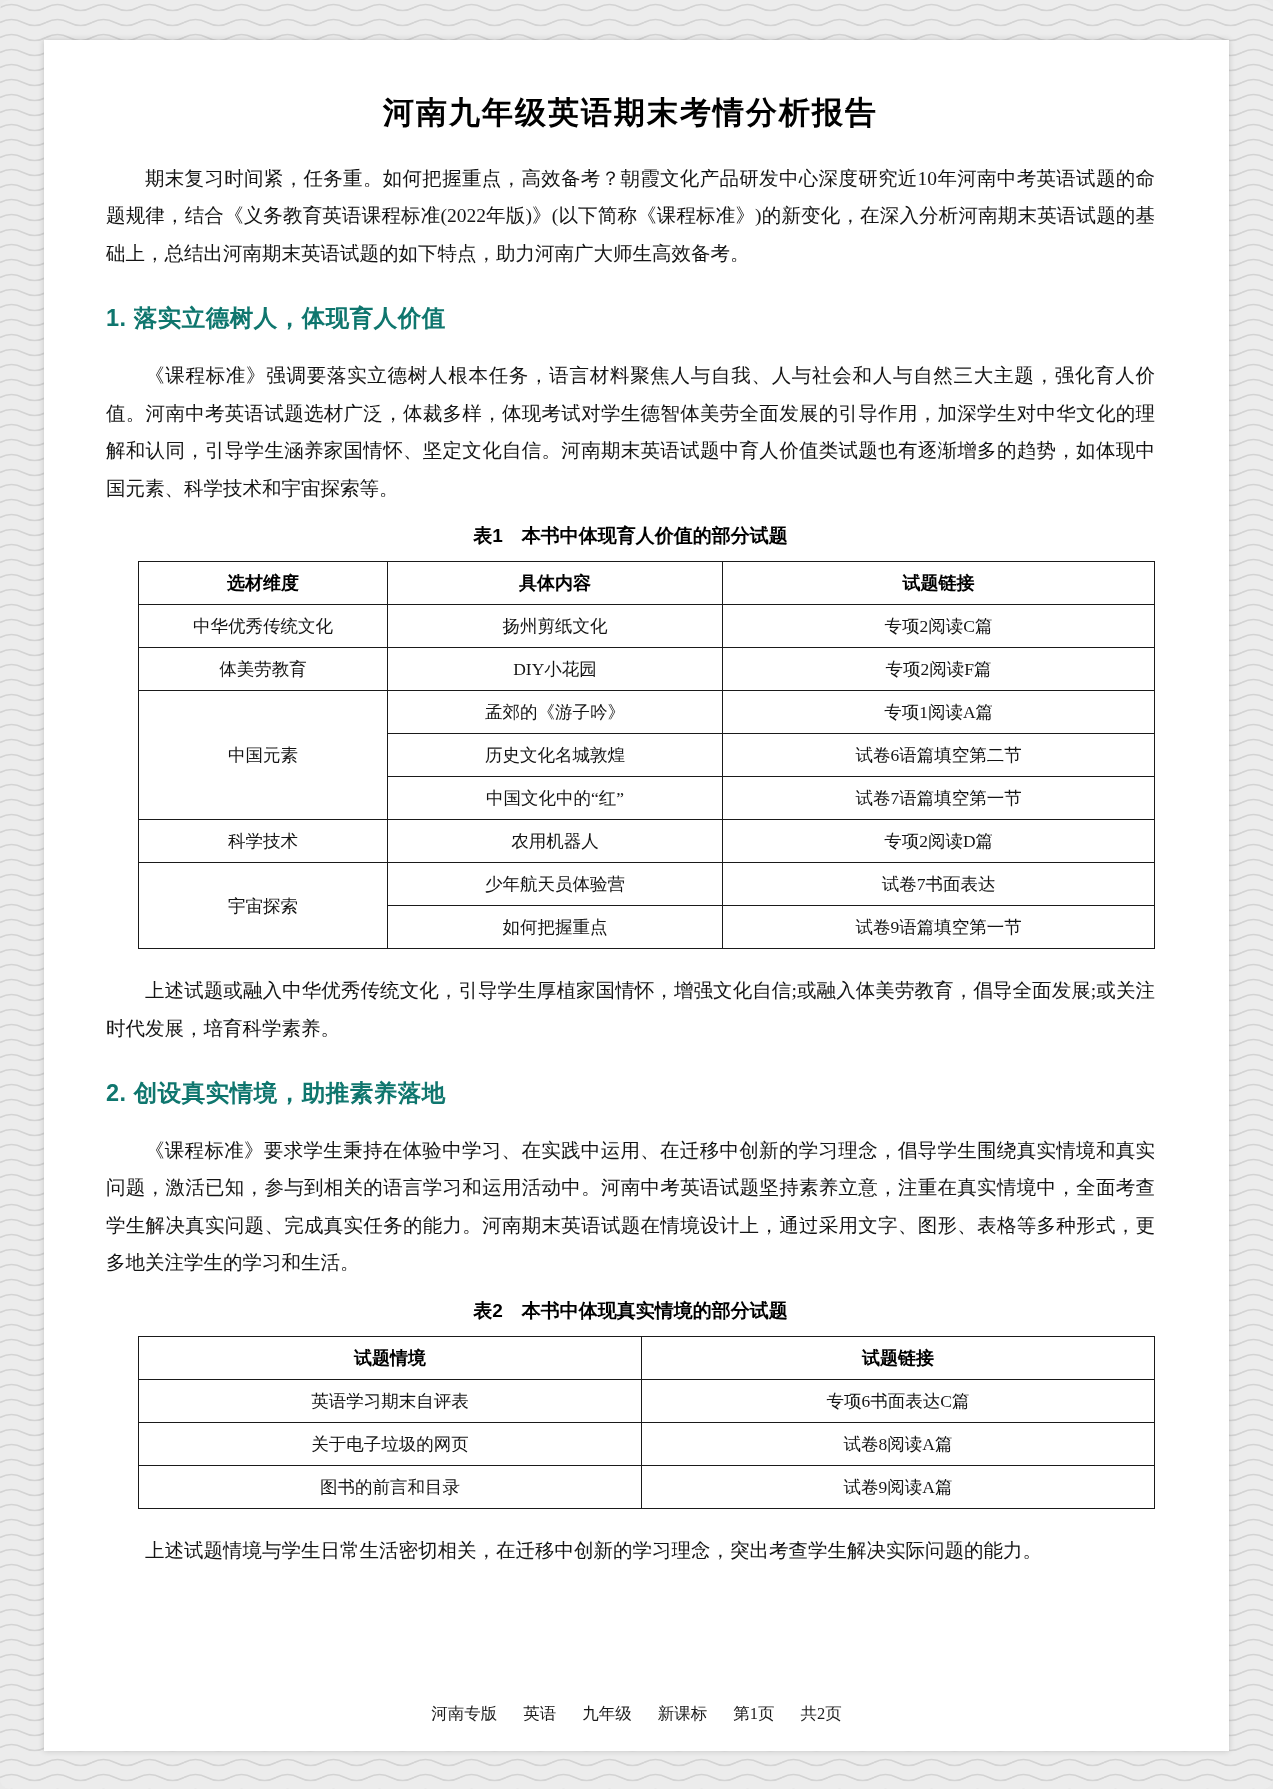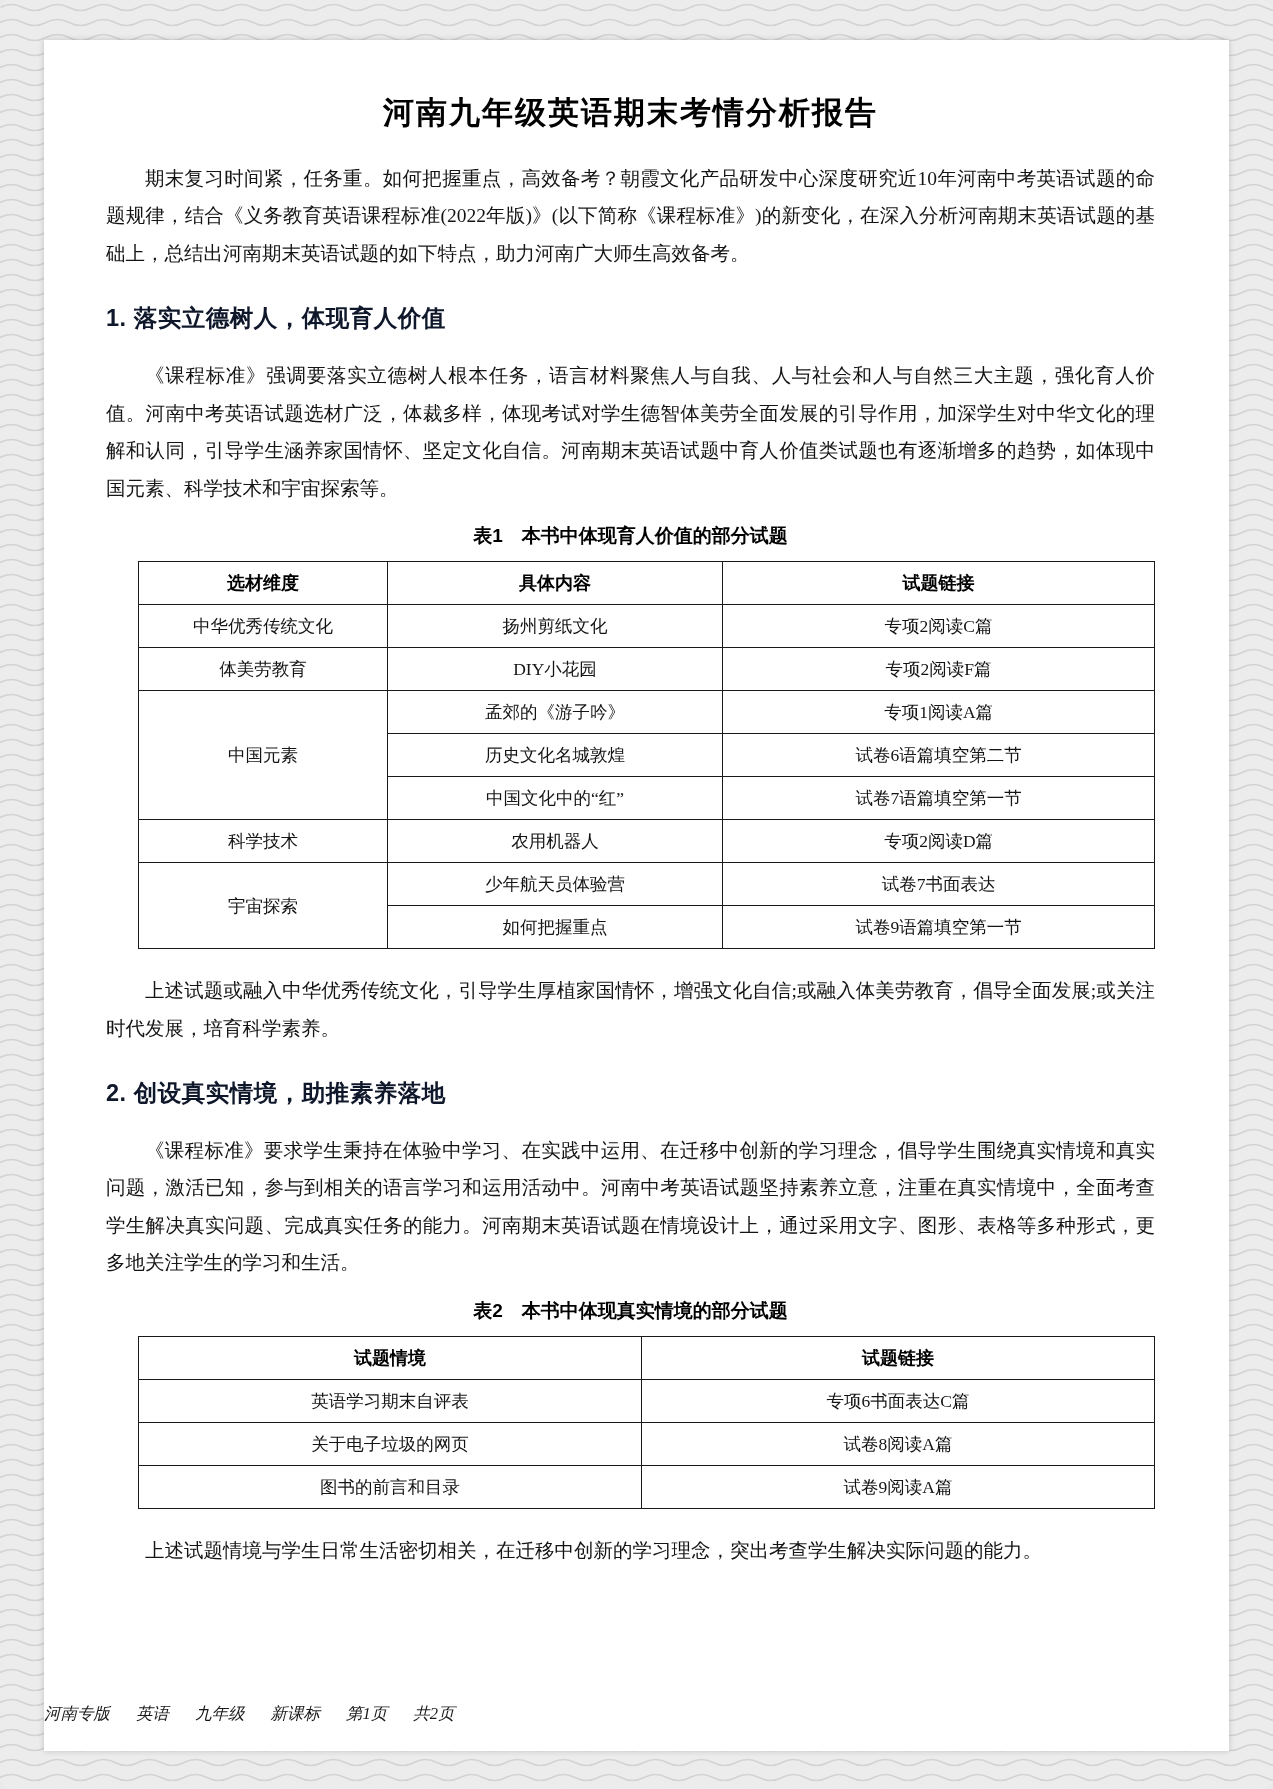--- a/index.html
+++ b/index.html
@@ -13,41 +13,41 @@
   }
   .title {
     text-align:center; font-family:"Liberation Sans","DejaVu Sans",sans-serif;
     font-weight:bold; font-size:31px; letter-spacing:2px; margin-bottom:26px; color:#000;
   }
   p.body-para {
     font-size:19.5px; line-height:1.92; text-align:justify; text-indent:2em; color:#141414;margin-top:23px;
   }
   h2.sec-heading {
     font-family:"Liberation Sans","DejaVu Sans",sans-serif; font-weight:bold;
-    font-size:23.5px; color:#0f172a; margin:30px 0 14px 0; letter-spacing:0.5px;
+    font-size:23.5px; color:#0f766e; margin:30px 0 14px 0; letter-spacing:0.5px;
   }
   .table-caption {
     text-align:center; font-family:"Liberation Sans","DejaVu Sans",sans-serif;
     font-weight:bold; font-size:19px; margin:16px 0 12px 0; color:#000;
   }
   table.data-table {
     border-collapse:collapse; width:calc(100% - 32px); margin-left:32px;
     font-size:17.5px; color:#141414;
   }
   table.data-table th, table.data-table td {
     border:1px solid #1a1a1a; text-align:center; padding:8px 24px; height:43px;
   }
   table.data-table th {
     font-family:"Liberation Sans","DejaVu Sans",sans-serif; font-weight:bold; font-size:18px; color:#000;
   }
   .after-para { margin-top:14px; }
   .footer {
     position:absolute; left:0; right:0; bottom:26px;
-    display:flex; justify-content:flex-start; gap:26px;
-    font-size:16.5px; color:#1a1a1a;font-style:italic;
+    display:flex; justify-content:center; gap:26px;
+    font-size:16.5px; color:#1a1a1a;
   }
   .footer span { white-space:nowrap; }
 </style>
 </head>
 <body>
 
 <div class="frame">
 
   <svg class="wave-bg" xmlns="http://www.w3.org/2000/svg" width="1273" height="1789">
     <defs>

